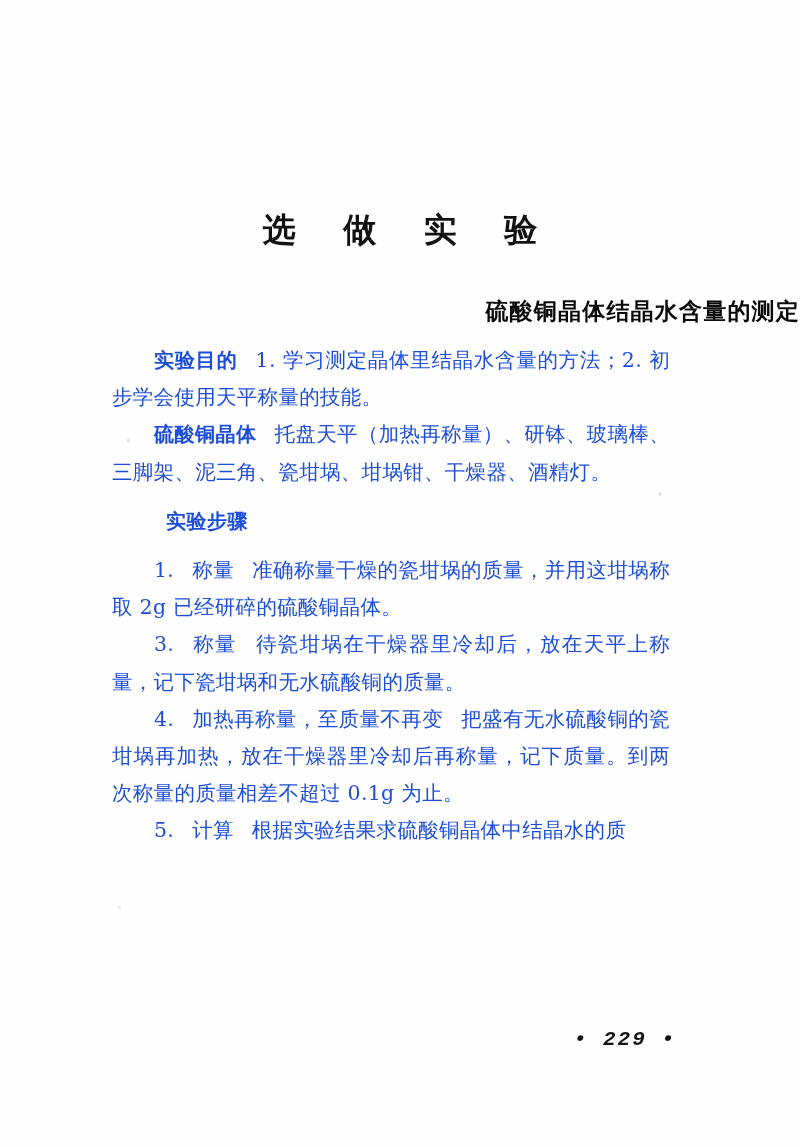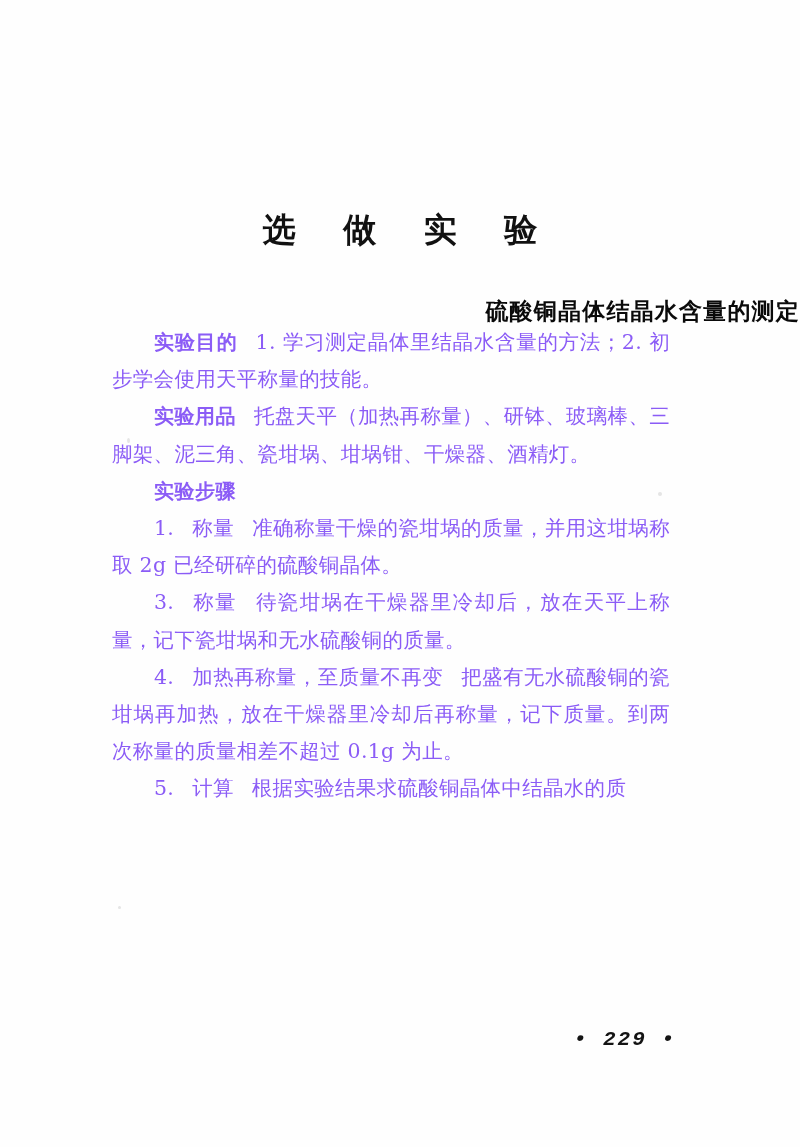--- a/index.html
+++ b/index.html
@@ -51,26 +51,26 @@
     font-weight: 700;
     letter-spacing: 1.2px;
     line-height: 32px;
     color: #0a0a0a;
   }
 
   
   .body-block {
     position: absolute;
     left: 112px;
-    top: 324px;
+    top: 342px;
     width: 558px;
     font-family: "DejaVu Serif", "Liberation Serif", serif;
     font-size: 20.5px;
     line-height: 37.2px;
-    color: #8b5cf6;
+    color: #1d4ed8;
     text-align: justify;
     text-justify: inter-character;
   }
 
   .para {
     margin: 0;
     text-indent: 42px;
     letter-spacing: 0.3px;
     text-align: justify;
     text-justify: inter-character;
@@ -82,21 +82,21 @@
     font-size: 20px;
     letter-spacing: 0.5px;
   }
 
   .gap-after-lead {
     display: inline-block;
     width: 18px;
   }
 
   .heading-line {
-    margin: 0;
+    margin: 12px;
     text-indent: 42px;
     font-family: "DejaVu Sans", "Liberation Sans", sans-serif;
     font-weight: 700;
     font-size: 20px;
     letter-spacing: 0.5px;
     line-height: 37.2px;
   }
 
   .num {
     font-family: "DejaVu Serif", "Liberation Serif", serif;
@@ -131,21 +131,21 @@
 <div class="page">
 
   <h1 class="main-title">选 做 实 验</h1>
 
   <h2 class="sub-title">硫酸铜晶体结晶水含量的测定</h2>
 
   <div class="body-block">
 
     <p class="para"><span class="lead">实验目的</span><span class="gap-after-lead"></span><span>1. 学习测定晶体里结晶水含量的方法；2. 初步学会使用天平称量的技能。</span></p>
 
-    <p class="para"><span class="lead">实验用品</span><span class="gap-after-lead"></span><span>托盘天平（加热再称量）、研钵、玻璃棒、三脚架、泥三角、瓷坩埚、坩埚钳、干燥器、酒精灯。</span></p>
+    <p class="para"><span class="lead">硫酸铜晶体</span><span class="gap-after-lead"></span><span>托盘天平（加热再称量）、研钵、玻璃棒、三脚架、泥三角、瓷坩埚、坩埚钳、干燥器、酒精灯。</span></p>
 
 
     <p class="heading-line">实验步骤</p>
 
     <p class="para"><span class="num">1.</span><span class="gap-after-lead"></span><span>称量</span><span class="gap-after-lead"></span><span>准确称量干燥的瓷坩埚的质量，并用这坩埚称取 2g 已经研碎的硫酸铜晶体。</span></p>
 
 
     <p class="para"><span class="num">3.</span><span class="gap-after-lead"></span><span>称量</span><span class="gap-after-lead"></span><span>待瓷坩埚在干燥器里冷却后，放在天平上称量，记下瓷坩埚和无水硫酸铜的质量。</span></p>
 
     <p class="para"><span class="num">4.</span><span class="gap-after-lead"></span><span>加热再称量，至质量不再变</span><span class="gap-after-lead"></span><span>把盛有无水硫酸铜的瓷坩埚再加热，放在干燥器里冷却后再称量，记下质量。到两次称量的质量相差不超过 0.1g 为止。</span></p>

